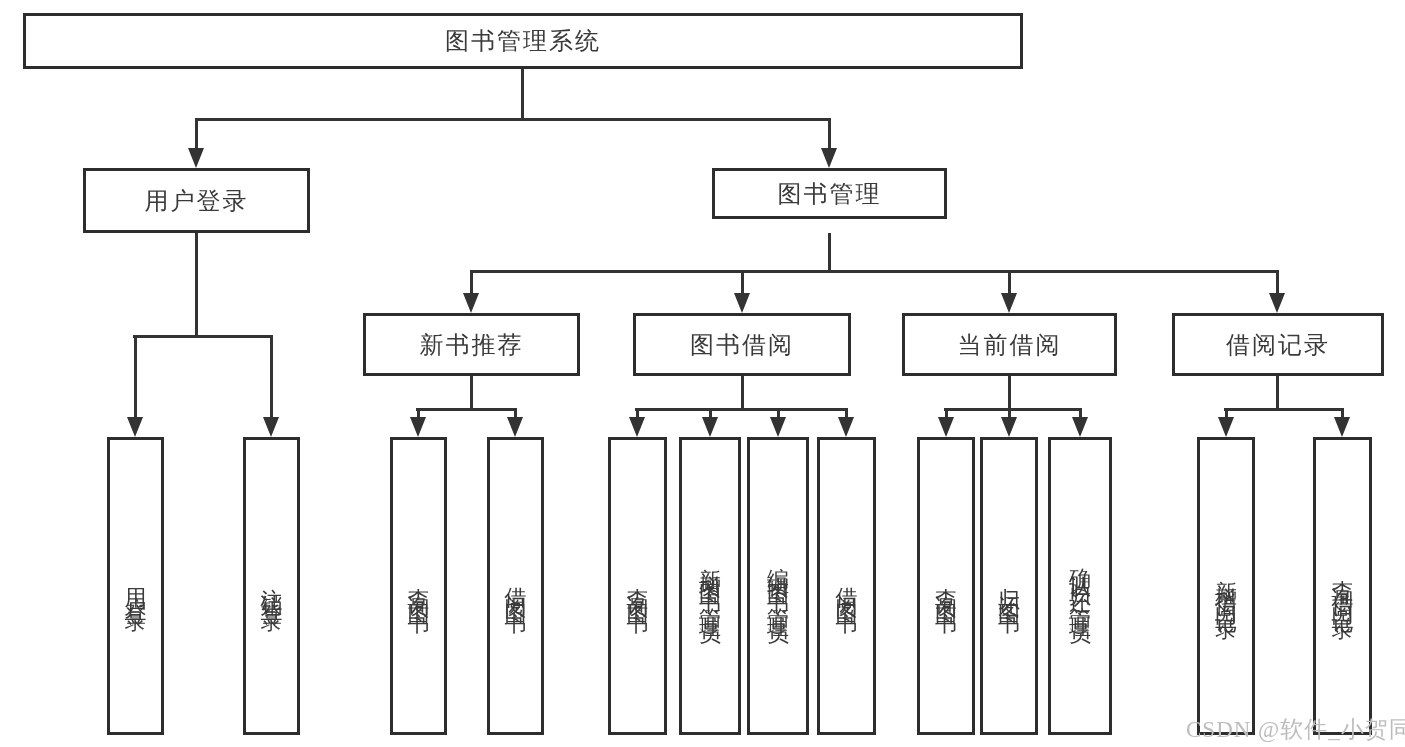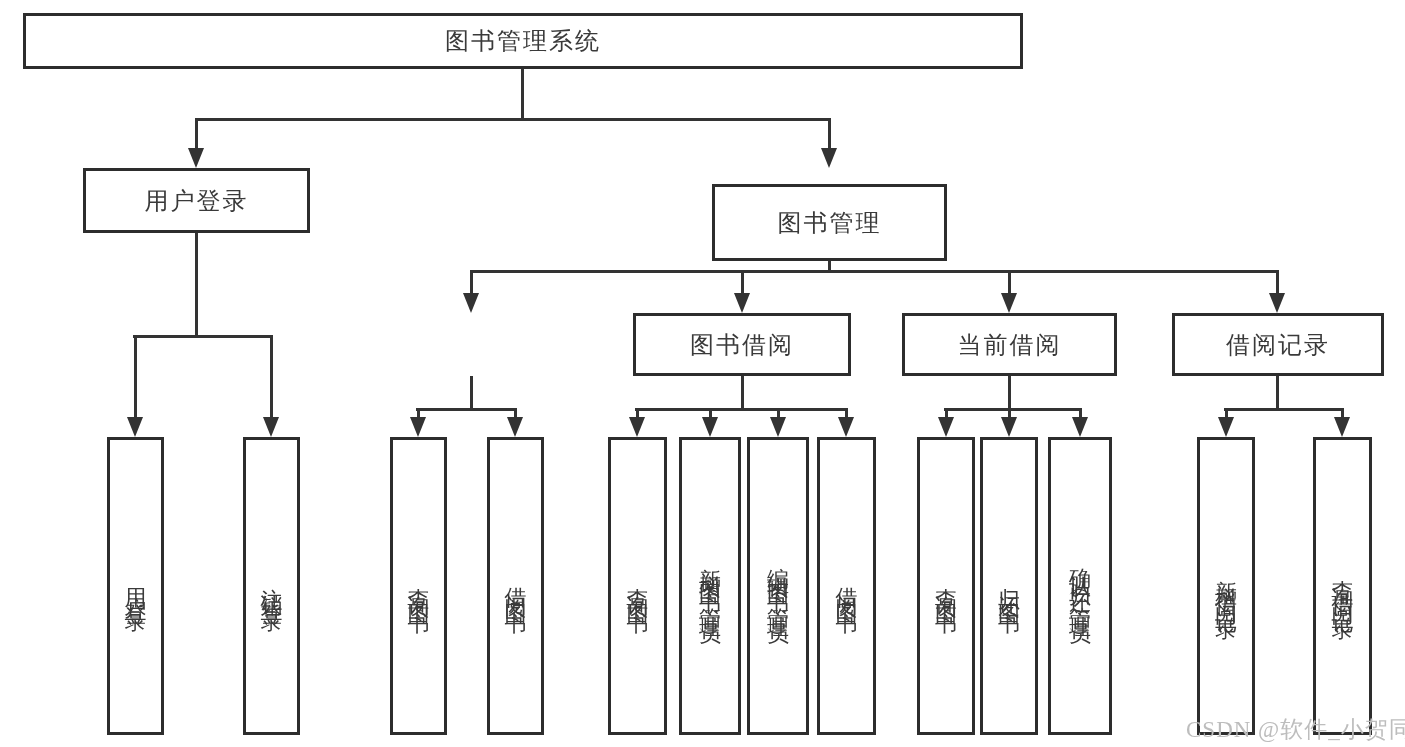--- a/index.html
+++ b/index.html
@@ -43,33 +43,34 @@
   <div class="bx" style="left:23px;top:13px;width:1000px;height:56px">图书管理系统</div>
 
   <div class="vl" style="left:521px;top:69px;height:49px"></div>
   <div class="hl" style="left:195px;top:118px;width:636px"></div>
   <div class="vl" style="left:195px;top:121px;height:27px"></div>
   <div class="arw" style="left:188px;top:148px"></div>
   <div class="vl" style="left:828px;top:121px;height:27px"></div>
   <div class="arw" style="left:821px;top:148px"></div>
 
   <div class="bx" style="left:83px;top:168px;width:227px;height:65px">用户登录</div>
-  <div class="bx" style="left:712px;top:184px;width:235px;height:77px">图书管理</div>
+  <div class="bx" style="left:712px;top:168px;width:235px;height:51px">图书管理</div>
 
   <div class="vl" style="left:828px;top:233px;height:37px"></div>
   <div class="hl" style="left:470px;top:270px;width:809px"></div>
   <div class="vl" style="left:470px;top:273px;height:20px"></div>
   <div class="arw" style="left:463px;top:293px"></div>
   <div class="vl" style="left:741px;top:273px;height:20px"></div>
   <div class="arw" style="left:734px;top:293px"></div>
   <div class="vl" style="left:1008px;top:273px;height:20px"></div>
   <div class="arw" style="left:1001px;top:293px"></div>
   <div class="vl" style="left:1276px;top:273px;height:20px"></div>
   <div class="arw" style="left:1269px;top:293px"></div>
 
+  <div class="bx" style="left:363px;top:313px;width:217px;height:63px">新书推荐</div>
   <div class="bx" style="left:633px;top:313px;width:218px;height:63px">图书借阅</div>
   <div class="bx" style="left:902px;top:313px;width:215px;height:63px">当前借阅</div>
   <div class="bx" style="left:1172px;top:313px;width:212px;height:63px">借阅记录</div>
 
   <div class="vl" style="left:195px;top:233px;height:102px"></div>
   <div class="hl" style="left:133px;top:335px;width:140px"></div>
   <div class="vl" style="left:134px;top:338px;height:79px"></div>
   <div class="arw" style="left:127px;top:417px"></div>
   <div class="vl" style="left:270px;top:338px;height:79px"></div>
   <div class="arw" style="left:263px;top:417px"></div>

